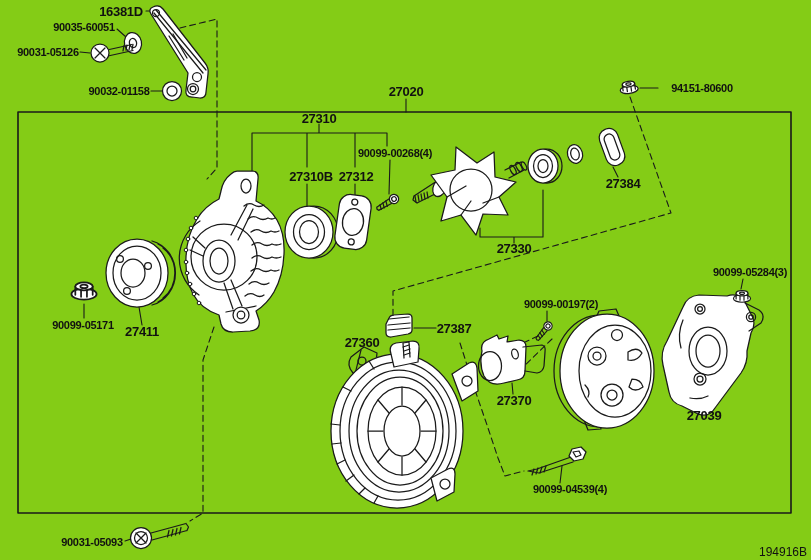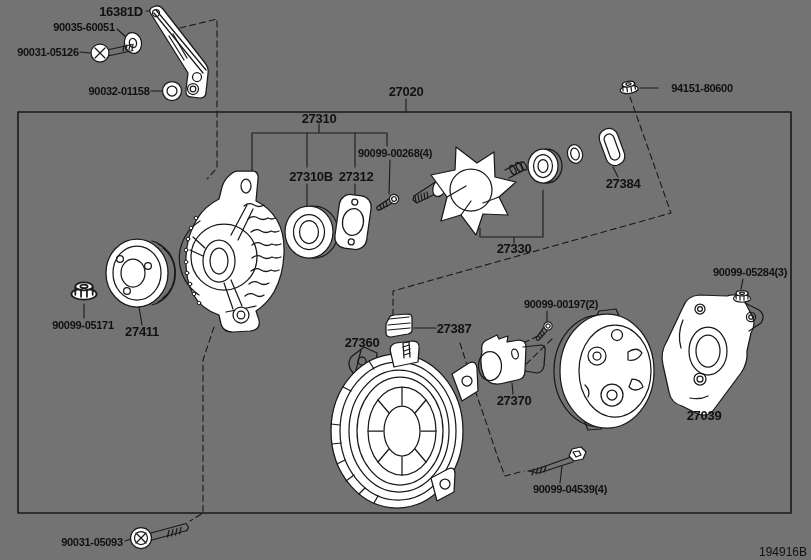--- a/index.html
+++ b/index.html
@@ -1,16 +1,16 @@
 <!DOCTYPE html>
 <html><head>
 <meta charset="utf-8">
 <style>
   html,body{margin:0;padding:0;background:#ffffff;}
-  .stage{position:relative;width:811px;height:560px;background:#737373;overflow:hidden;text-align:center;}
+  .stage{position:relative;width:811px;height:560px;background:#84cc16;overflow:hidden;text-align:center;}
   svg{display:block;}
   path,ellipse,circle,rect,line,polyline,polygon{stroke:#1a1a1a;stroke-width:1.25;fill:none;stroke-linecap:round;stroke-linejoin:round;}
   .box{stroke-width:1.6;}
   .ld{stroke-width:1.1;}
   .dash{stroke-width:1.1;stroke-dasharray:6 4;}
   .f{fill:#ffffff;}
   .bump{fill:#ffffff;stroke-width:1;}
   text{stroke:none;fill:#111;font-family:"Liberation Sans",sans-serif;font-weight:bold;text-anchor:middle;letter-spacing:-0.3px;}
   .lg{font-size:13px;}
   .sm{font-size:11px;}

